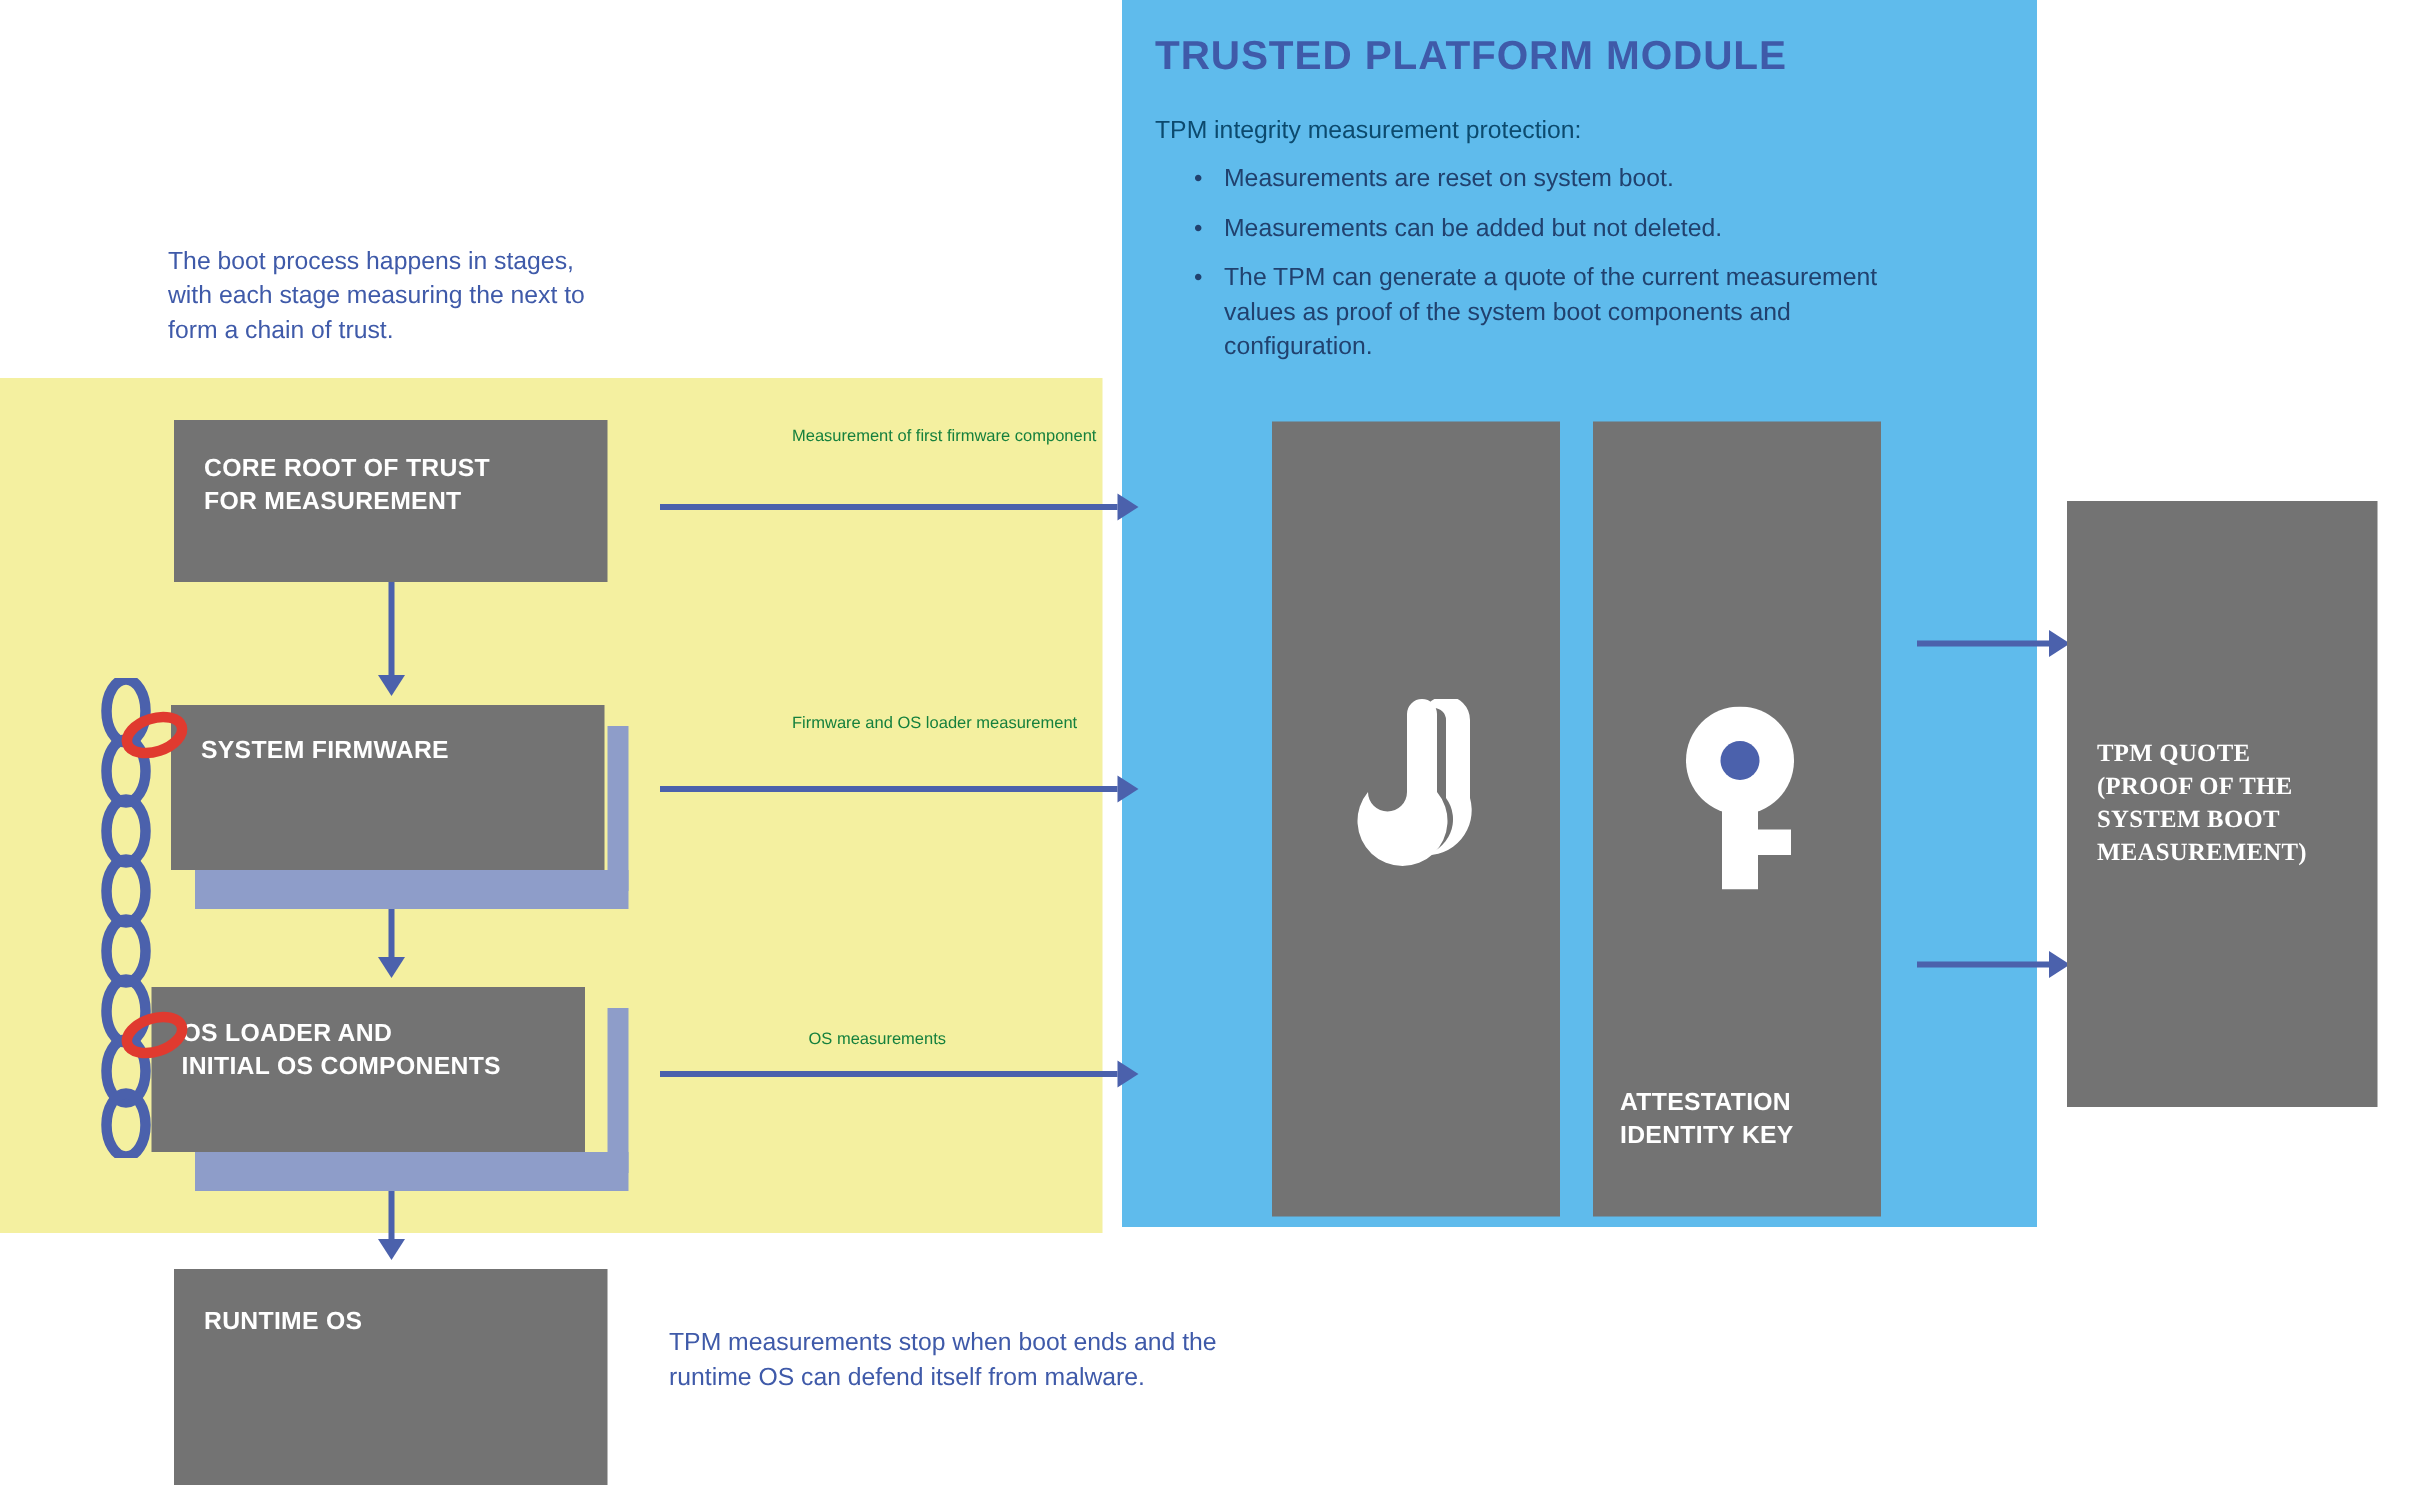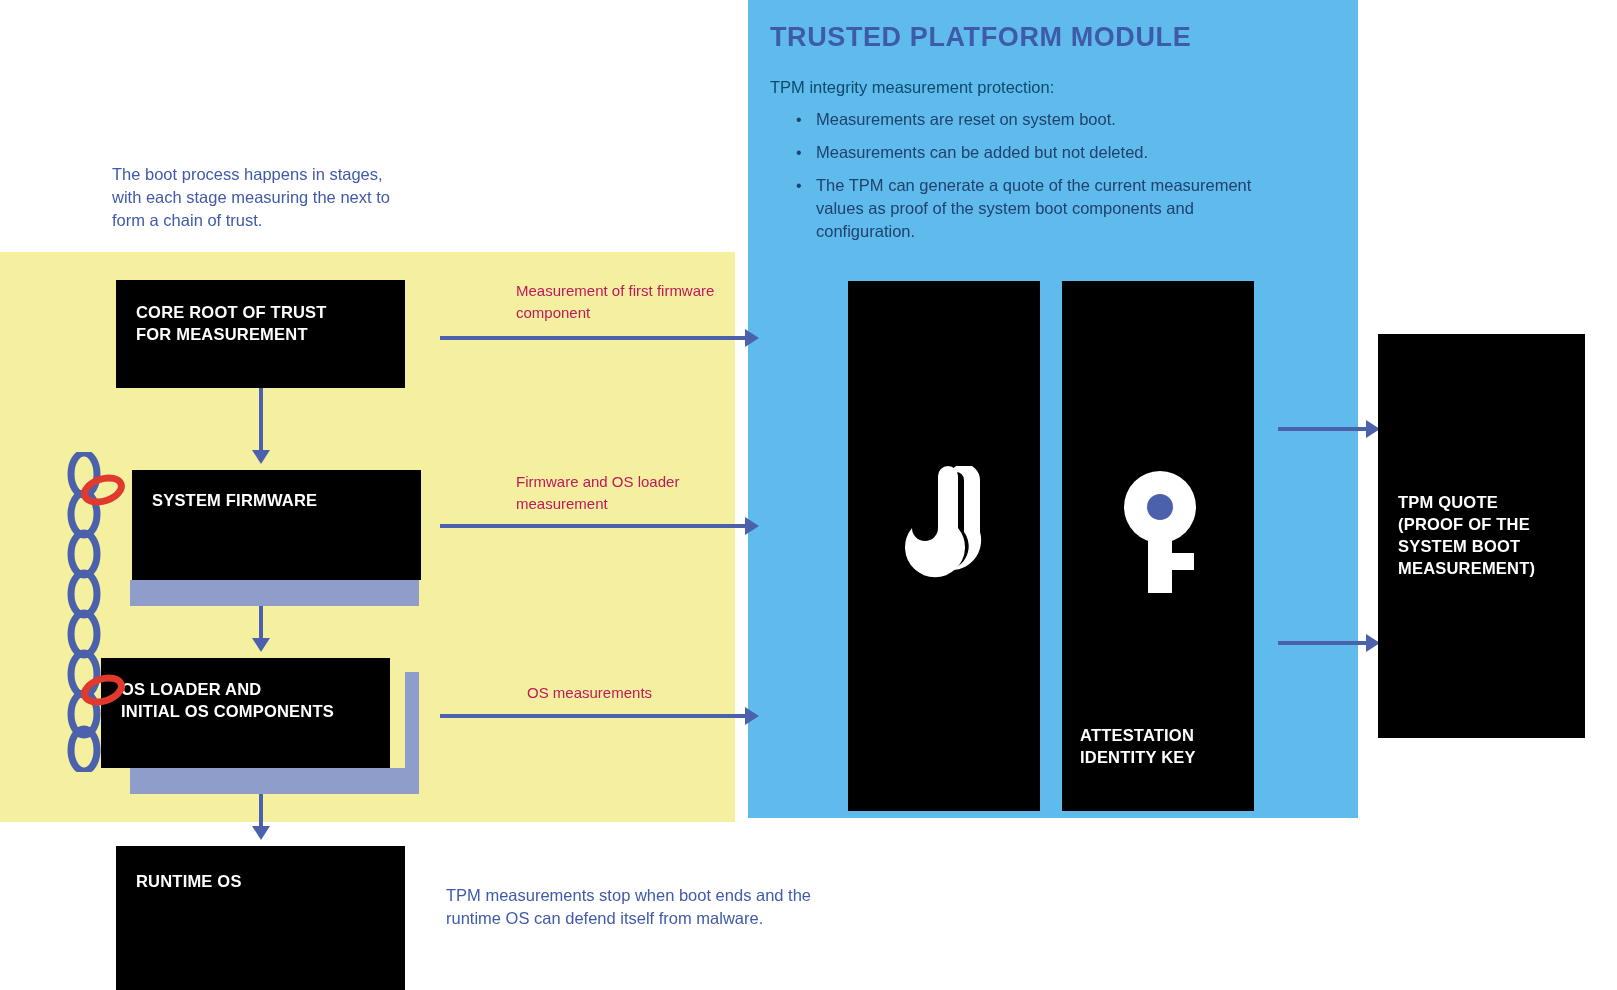--- a/index.html
+++ b/index.html
@@ -81,41 +81,41 @@
     content: "\2022";
     position: absolute;
     left: -20px;
     top: 0;
     color: #21416e;
     font-size: 16px;
   }
 
   
   .box {
-    background: #000000;
+    background: #737373;
     color: #ffffff;
     box-sizing: border-box;
   }
   .box .label {
     position: absolute;
     color: #ffffff;
     font-size: 16.5px;
     font-weight: bold;
     line-height: 22px;
     letter-spacing: 0.2px;
   }
 
   .shadow-bar {
     background: #8e9dc9;
   }
 
   .crtm    { left: 116px; top: 280px; width: 289px; height: 108px; }
   .crtm .label { left: 20px; top: 21px; }
 
-  .sysfw   { left: 132px; top: 470px; width: 289px; height: 110px; }
+  .sysfw   { left: 114px; top: 470px; width: 289px; height: 110px; }
   .sysfw .label { left: 20px; top: 19px; }
 
   .osldr   { left: 101px; top: 658px; width: 289px; height: 110px; }
   .osldr .label { left: 20px; top: 20px; }
 
   .runtime { left: 116px; top: 846px; width: 289px; height: 184px; }
   .runtime .label { left: 20px; top: 24px; }
 
   
   .layer-right { width: 14px; }
@@ -127,21 +127,21 @@
   .cumulative .label {
     left: 16px; top: 375px; width: 165px;
   }
   .aik {
     left: 1062px; top: 281px; width: 192px; height: 530px;
   }
   .aik .label {
     left: 18px; top: 443px; width: 165px;
   }
   .tpm-quote {
-    left: 1378px; top: 334px; width: 207px; height: 404px;
+    left: 1378px; top: 334px; width: 207px; height: 404px; font-family: Liberation Serif, serif;
   }
   .tpm-quote .label {
     left: 20px; top: 157px; width: 180px;
   }
 
   
   .icon-wrap { position: absolute; }
   .lock-icon { left: 48px; top: 185px; }
   .key-icon  { left: 52px; top: 190px; }
 
@@ -159,23 +159,24 @@
   }
   .arrow-head-d {
     width: 0; height: 0;
     border-left: 9px solid transparent;
     border-right: 9px solid transparent;
     border-top: 14px solid #4b61ac;
   }
 
   
   .caption {
-    color: #be185d;
-    font-size: 15px;
+    color: #15803d;
+    font-size: 11px;
     line-height: 22px;
+    margin-left: 12px;
   }
   .cap1 { left: 516px; top: 280px; width: 230px; }
   .cap2 { left: 516px; top: 471px; width: 230px; }
   .cap3 { left: 527px; top: 682px; width: 230px; }
   .footnote {
     left: 446px; top: 884px; width: 420px;
     color: #3f5aa9; font-size: 16.5px; line-height: 23px;
   }
 
   

